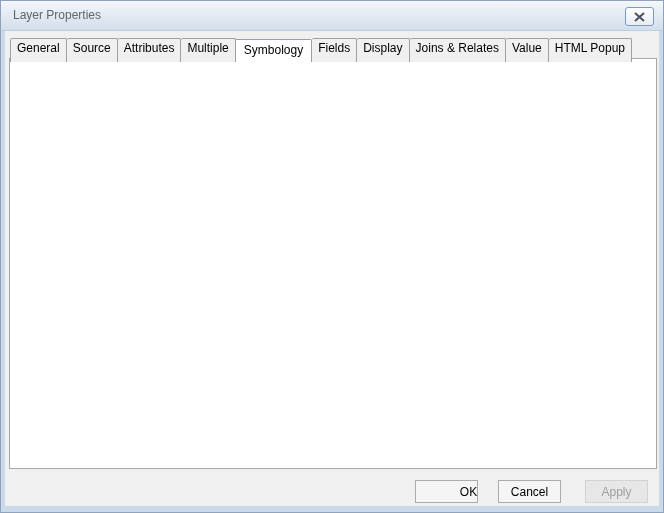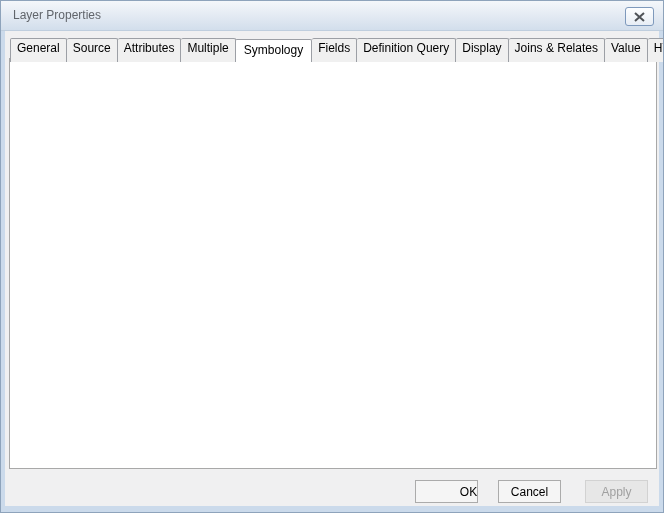--- a/index.html
+++ b/index.html
@@ -96,21 +96,20 @@
     </div>
   </div>
 
   <div class="tabs">
     <div class="tab">General</div>
     <div class="tab">Source</div>
     <div class="tab">Attributes</div>
     <div class="tab">Multiple</div>
     <div class="tab active">Symbology</div>
     <div class="tab">Fields</div>
-    <div class="tab">Definition Query</div>
     <div class="tab">Display</div>
     <div class="tab">Joins &amp; Relates</div>
     <div class="tab">Value</div>
     <div class="tab">HTML Popup</div>
   </div>
 
   <div class="tabpage"></div>
 
   <span class="abs show-label">Show:</span>
 

